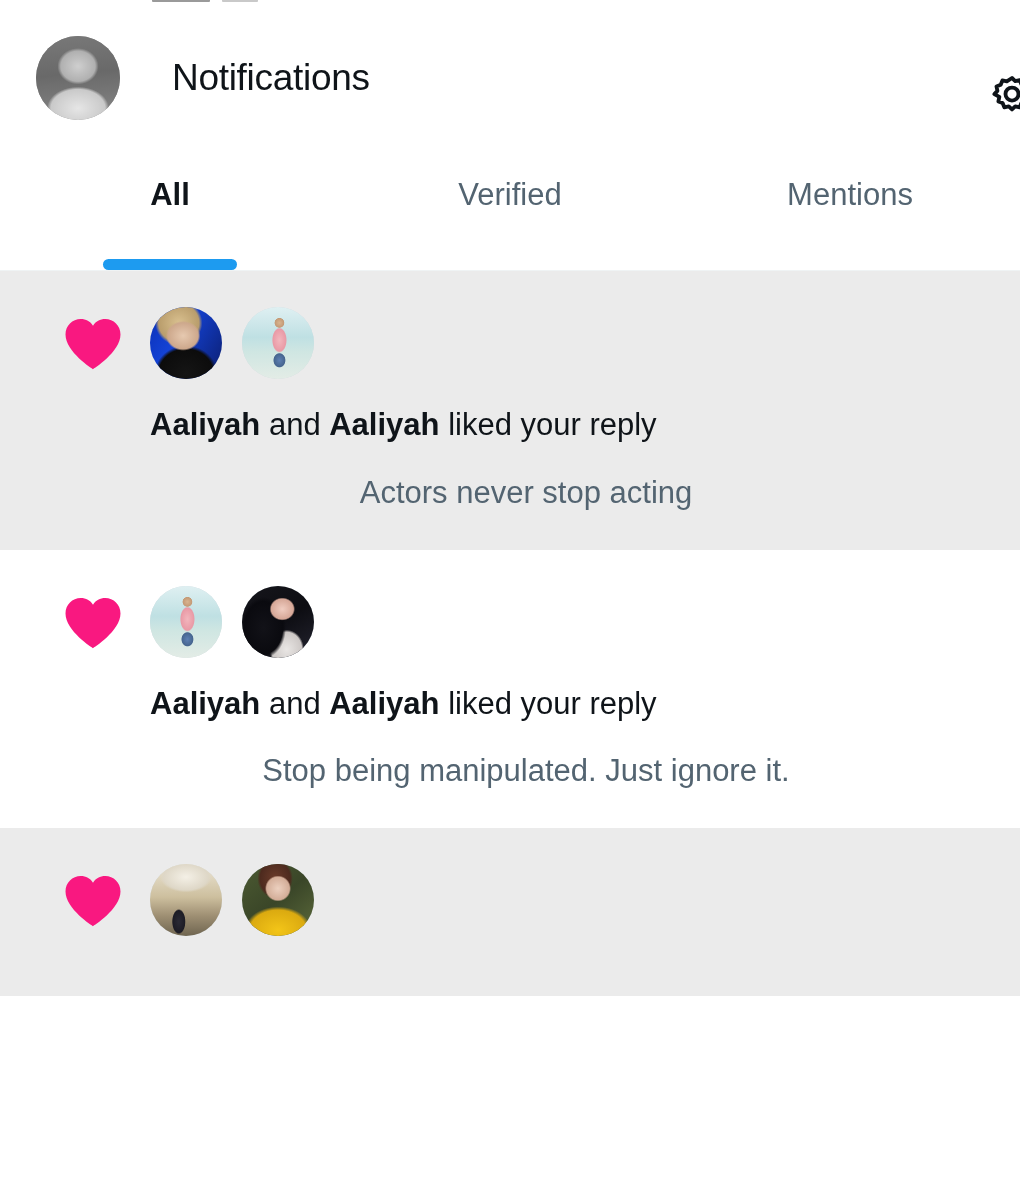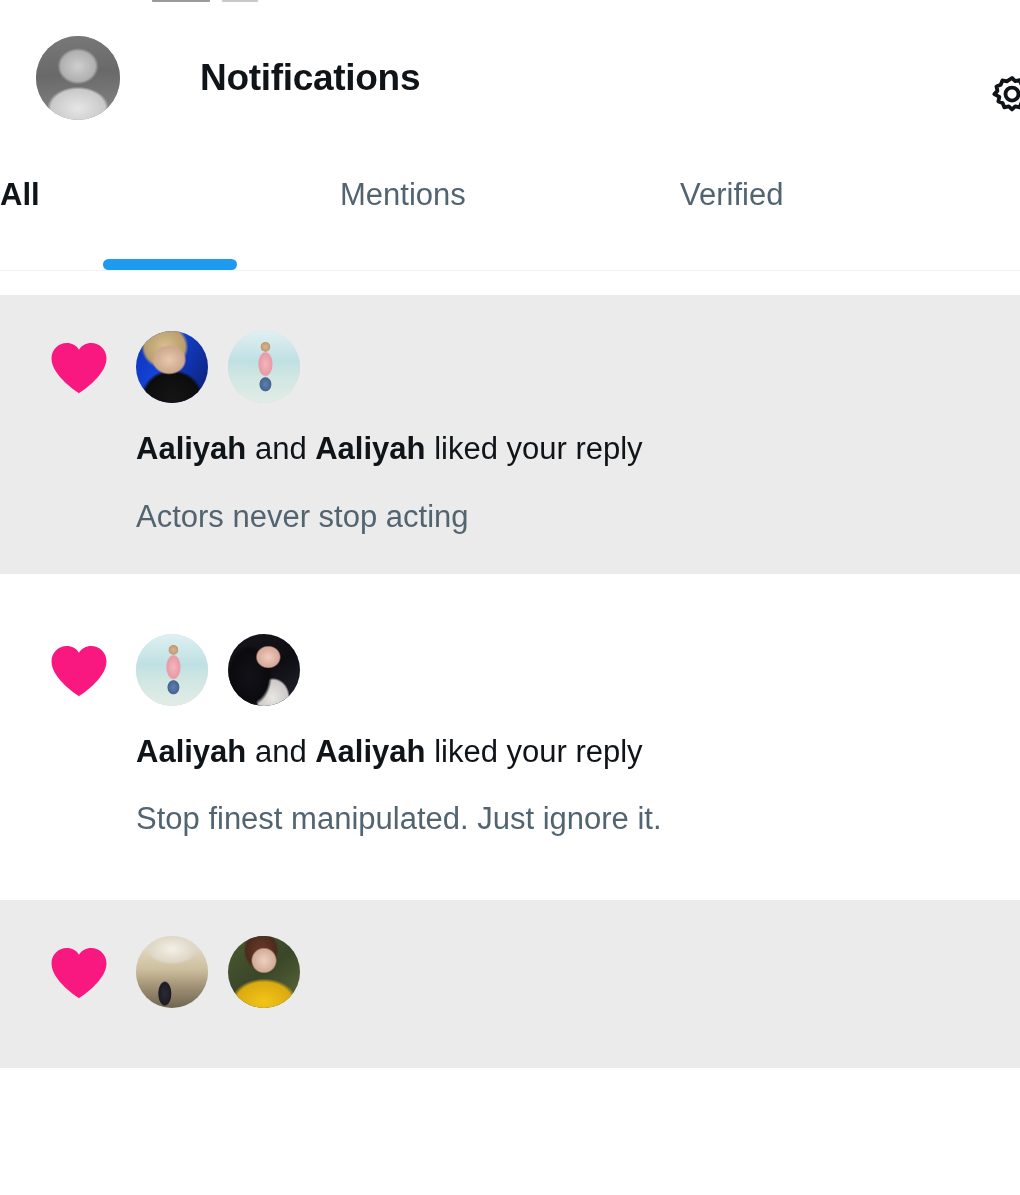--- a/index.html
+++ b/index.html
@@ -41,23 +41,23 @@
   .avatar-me{
     width:84px; height:84px;
     border-radius:50%;
     flex:0 0 auto;
     overflow:hidden;
     position:relative;
     background:#8e8e8e;
   }
   .avatar-me .ph{ position:absolute; inset:0; }
   .page-title{
-    margin-left:80px;
+    margin-left:52px;
     font-size:37px;
-    font-weight:bold;
+    font-weight:normal;
     color:#0f1419;
     letter-spacing:-0.3px;
     white-space:nowrap;
   }
   .header-spacer{ flex:1 1 auto; }
   .gear-wrap{
     position:absolute;
     right:-18px;
     top:60px;
     width:52px; height:52px;
@@ -69,20 +69,21 @@
     display:flex;
     height:126px;
     background:#ffffff;
     border-bottom:1px solid #eff3f4;
   }
   .tab{
     flex:1 1 0;
     position:relative;
     display:flex;
     align-items:flex-start;
+    justify-content:center;
     padding-top:32px;
     cursor:pointer;
   }
   .tab .label{
     font-size:31px;
     color:#536471;
     font-weight:normal;
     white-space:nowrap;
   }
   .tab.active .label{
@@ -96,22 +97,21 @@
     transform:translateX(-50%);
     width:134px; height:11px;
     border-radius:6px;
     background:#1d9bf0;
   }
 
   
   .list{ background:#ffffff; }
   .notif{
     position:relative;
-    padding:34px 30px 34px 48px;
-    margin-top:24px;
+    padding:34px 30px 34px 62px;
   }
   .notif.alt{ background:#ebebeb; }
   .notif.plain{ background:#ffffff; }
 
   .icons-row{
     display:flex;
     align-items:center;
     height:76px;
     margin-bottom:24px;
   }
@@ -145,20 +145,21 @@
     white-space:nowrap;
   }
   .notif-text b{ font-weight:bold; }
   .notif-body{
     font-size:31px;
     line-height:1.45;
     color:#536471;
     padding-left:88px;
     white-space:pre-line;
     max-width:840px;
+    text-align:center;
   }
 
   
   .ph-me{
     background:
       radial-gradient(ellipse 34% 30% at 50% 36%, #d8d2c8 0%, #b9b2a6 60%, transparent 72%),
       radial-gradient(ellipse 46% 32% at 50% 86%, #ecebe8 0%, #cfcdc8 70%, transparent 80%),
       linear-gradient(175deg, #7e7770 0%, #6e675f 45%, #8d8880 100%);
     filter:grayscale(1) contrast(0.95);
   }
@@ -225,25 +226,25 @@
 </div>
 
 <div class="tabs">
 
   <div class="tab active">
     <span class="label">All</span>
     <span class="underline"></span>
   </div>
 
   <div class="tab">
+    <span class="label">Verified</span>
+  </div>
+
+  <div class="tab">
     <span class="label">Mentions</span>
-  </div>
-
-  <div class="tab">
-    <span class="label">Verified</span>
   </div>
 
 </div>
 
 <div class="list">
 
   <div class="notif alt">
     <div class="icons-row">
       <span class="heart">
         <svg width="62" height="56" viewBox="0 0 24 22">
@@ -277,21 +278,21 @@
             <span class="ph ph-beach"></span>
           </span>
         <span class="av">
             <span class="ph ph-dark"></span>
           </span>
       </div>
     </div>
     <div class="notif-text">
       <b>Aaliyah</b><span> and </span><b>Aaliyah</b><span> liked your reply</span>
     </div>
-    <div class="notif-body">Stop finest manipulated. Just ignore it.</div>
+    <div class="notif-body">Stop being manipulated. Just ignore it.</div>
   </div>
 
   <div class="notif alt">
     <div class="icons-row">
       <span class="heart">
         <svg width="62" height="56" viewBox="0 0 24 22">
           <path fill="#F91880" d="M12 21.3S1.2 14.6 1.2 7.7C1.2 4.2 3.9 1.6 7.2 1.6c2 0 3.8 1 4.8 2.6 1-1.6 2.8-2.6 4.8-2.6 3.3 0 6 2.6 6 6.1 0 6.9-10.8 13.6-10.8 13.6z"></path>
         </svg>
       </span>
       <div class="avatars">

